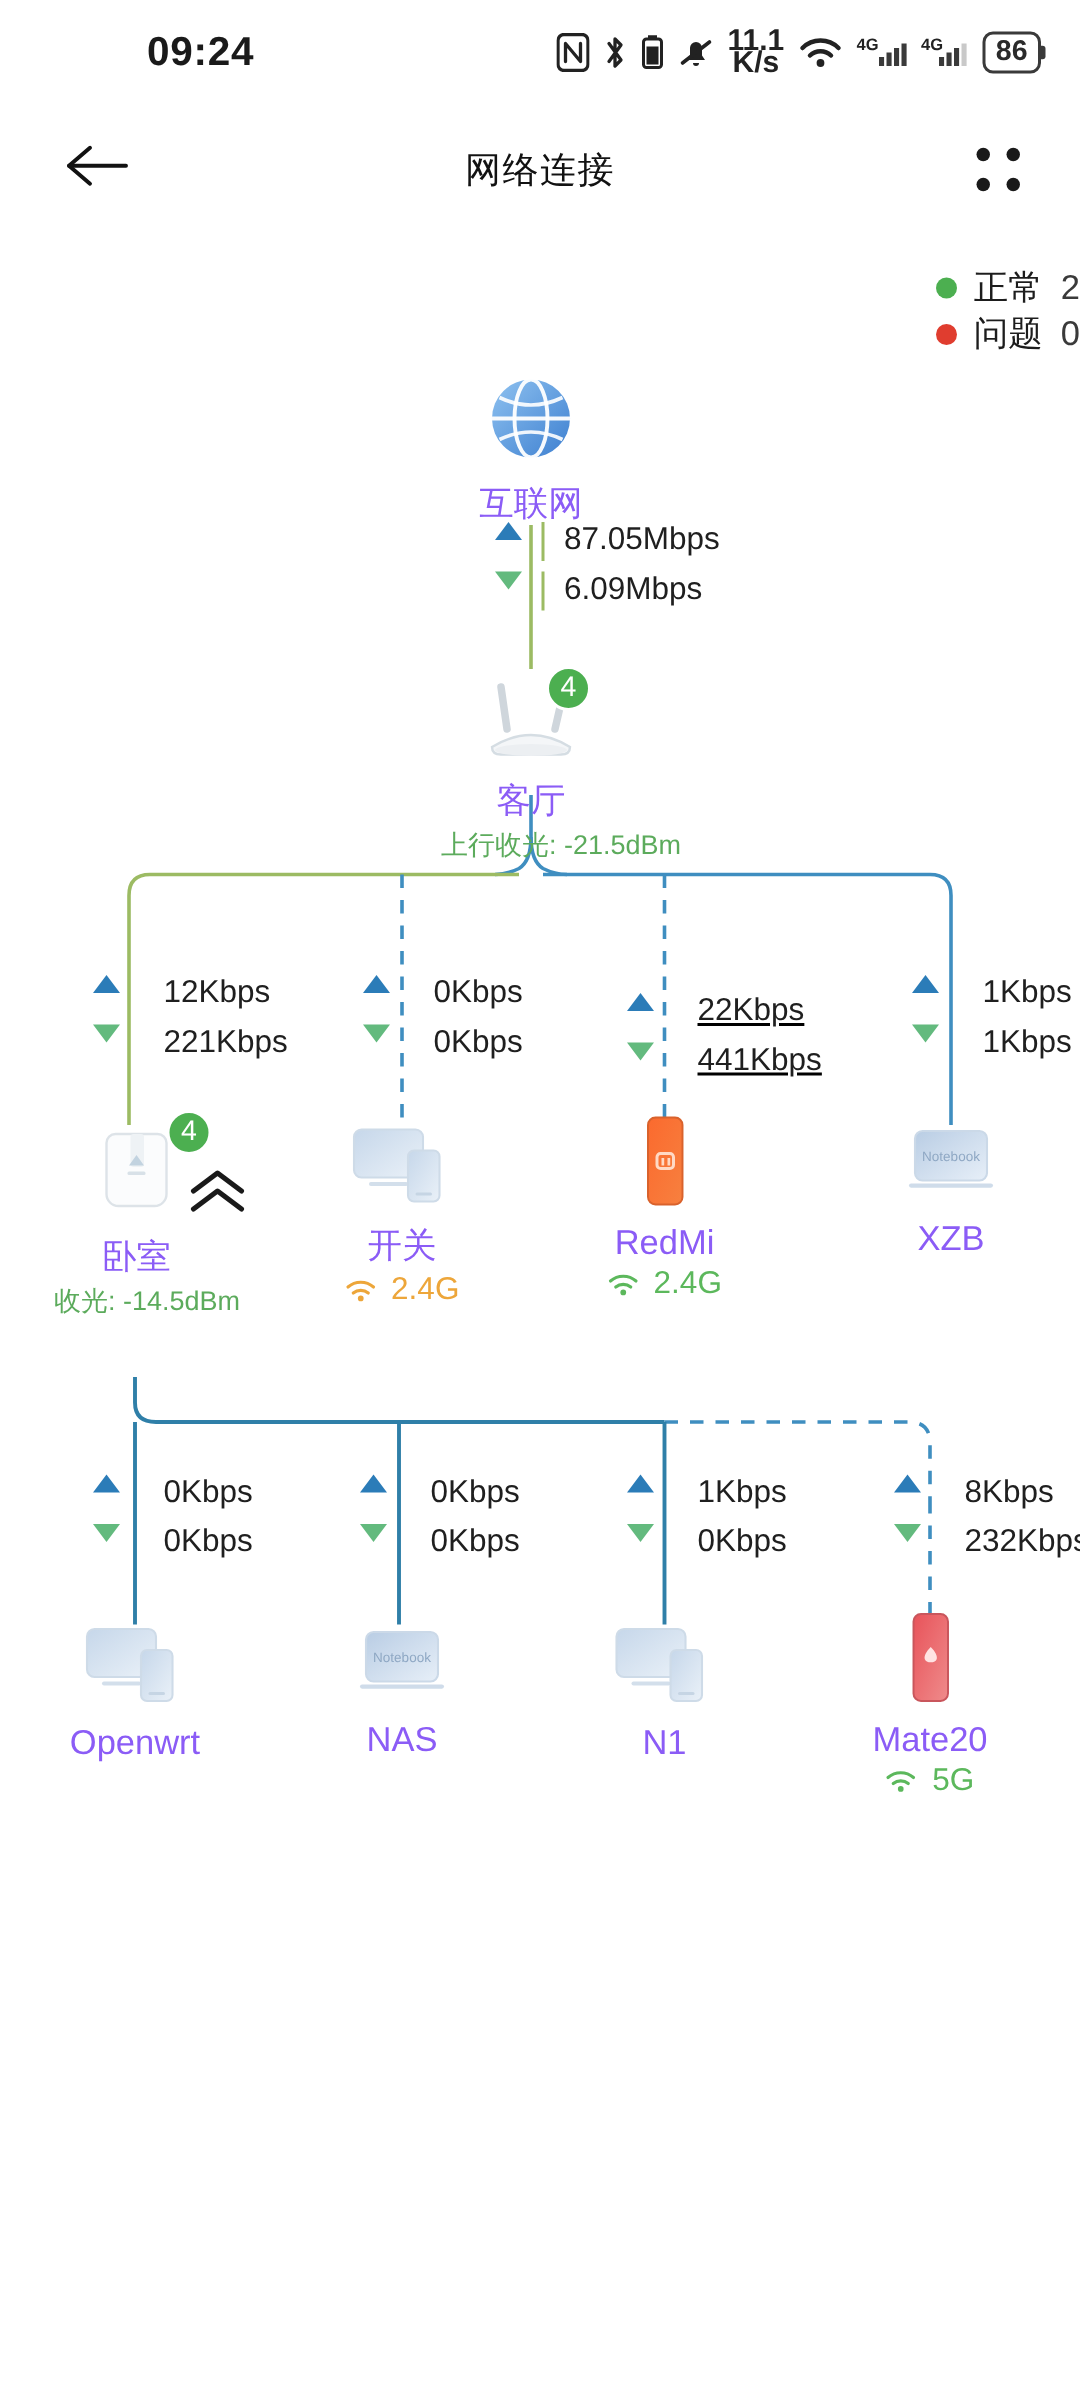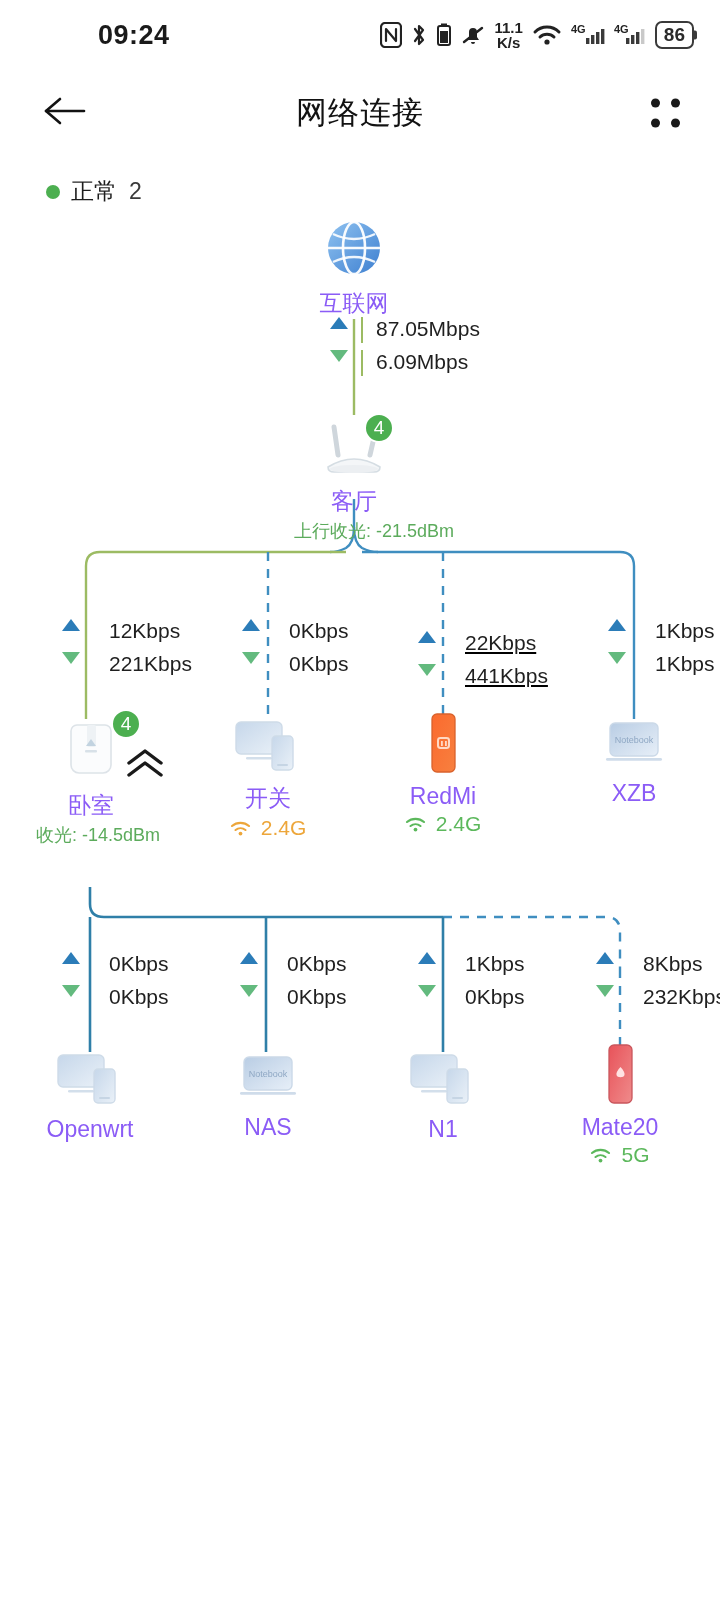--- a/index.html
+++ b/index.html
@@ -20,52 +20,52 @@
   }
   .sb-time {
     position: absolute; left: 98px; top: 50%;
     transform: translateY(-50%);
     font-size: 27px; color: #1a1a1a; letter-spacing: .5px;
   }
   .sb-icons {
     margin-left: auto; display: flex; align-items: center; gap: 9px;
   }
   .sb-icons svg { display: block; }
-  .sb-net { font-size: 15px; line-height: 15px; color: #222; text-align: center; }
+  .sb-net { font-size: 20px; line-height: 15px; color: #222; text-align: center; }
   .sb-net i { font-style: normal; display: block; }
   .sb-batt {
     border: 2px solid #3a3a3a; border-radius: 7px;
     padding: 1px 7px 1px 7px; font-size: 19px; color: #2a2a2a;
     position: relative; line-height: 22px;
   }
   .sb-batt::after{
     content:""; position:absolute; right:-5px; top:50%; transform:translateY(-50%);
     width:3px; height:9px; background:#3a3a3a; border-radius:0 2px 2px 0;
   }
 
   
   .header {
     height: 86px; position: relative;
     display: flex; align-items: center;
   }
   .hdr-back { position: absolute; left: 42px; top: 50%; transform: translateY(-50%); }
   .hdr-title {
     width: 100%; text-align: center;
-    font-size: 31px; color: #121212; letter-spacing: 1px;
+    font-size: 24px; color: #121212; letter-spacing: 1px;
   }
   .hdr-menu {
     position: absolute; right: 40px; top: 50%; transform: translateY(-50%);
     display: grid; grid-template-columns: 9px 9px; grid-template-rows: 9px 9px;
     gap: 11px;
   }
   .hdr-menu span { width: 9px; height: 9px; border-radius: 50%; background: #1a1a1a; display:block; }
 
   
   .legend { margin: 20px 0 0 46px; }
-  .legend-row { display: flex; align-items: center; height: 31px; }
+  .legend-row { display: flex; align-items: center; height: 31px; justify-content: flex-end; }
   .legend-dot { width: 14px; height: 14px; border-radius: 50%; margin-right: 11px; }
   .legend-label { font-size: 23px; color: #1d1d1d; }
   .legend-count { font-size: 23px; color: #3a3a3a; margin-left: 12px; }
 
   
   .topo { position: relative; width: 720px; height: 1000px; }
   .topo svg.lines { position: absolute; left: 0; top: 0; width: 720px; height: 1000px; }
 
   .node { position: absolute; text-align: center; }
   .node-icon { position: relative; display: inline-block; }
@@ -185,20 +185,25 @@
     <span></span>
   </div>
 </div>
 
 <div class="legend">
   <div class="legend-row">
     <span class="legend-dot" style="background:#4caf50"></span>
     <span class="legend-label">正常</span>
     <span class="legend-count">2</span>
   </div>
+  <div class="legend-row">
+    <span class="legend-dot" style="background:#e03d2f"></span>
+    <span class="legend-label">问题</span>
+    <span class="legend-count">0</span>
+  </div>
 </div>
 
 <div class="topo">
 
   <svg class="lines" viewBox="0 0 720 1000">
 
     <line x1="354" y1="112" x2="354" y2="208" stroke="#9cbb63" stroke-width="2.4"></line>
 
     <path d="M354 292 L354 320 Q354 336 346 341 Q338 345 330 345" fill="none" stroke="#3f8ec0" stroke-width="2.4"></path>
     <path d="M354 320 Q354 336 362 341 Q370 345 378 345" fill="none" stroke="#3f8ec0" stroke-width="2.4"></path>

